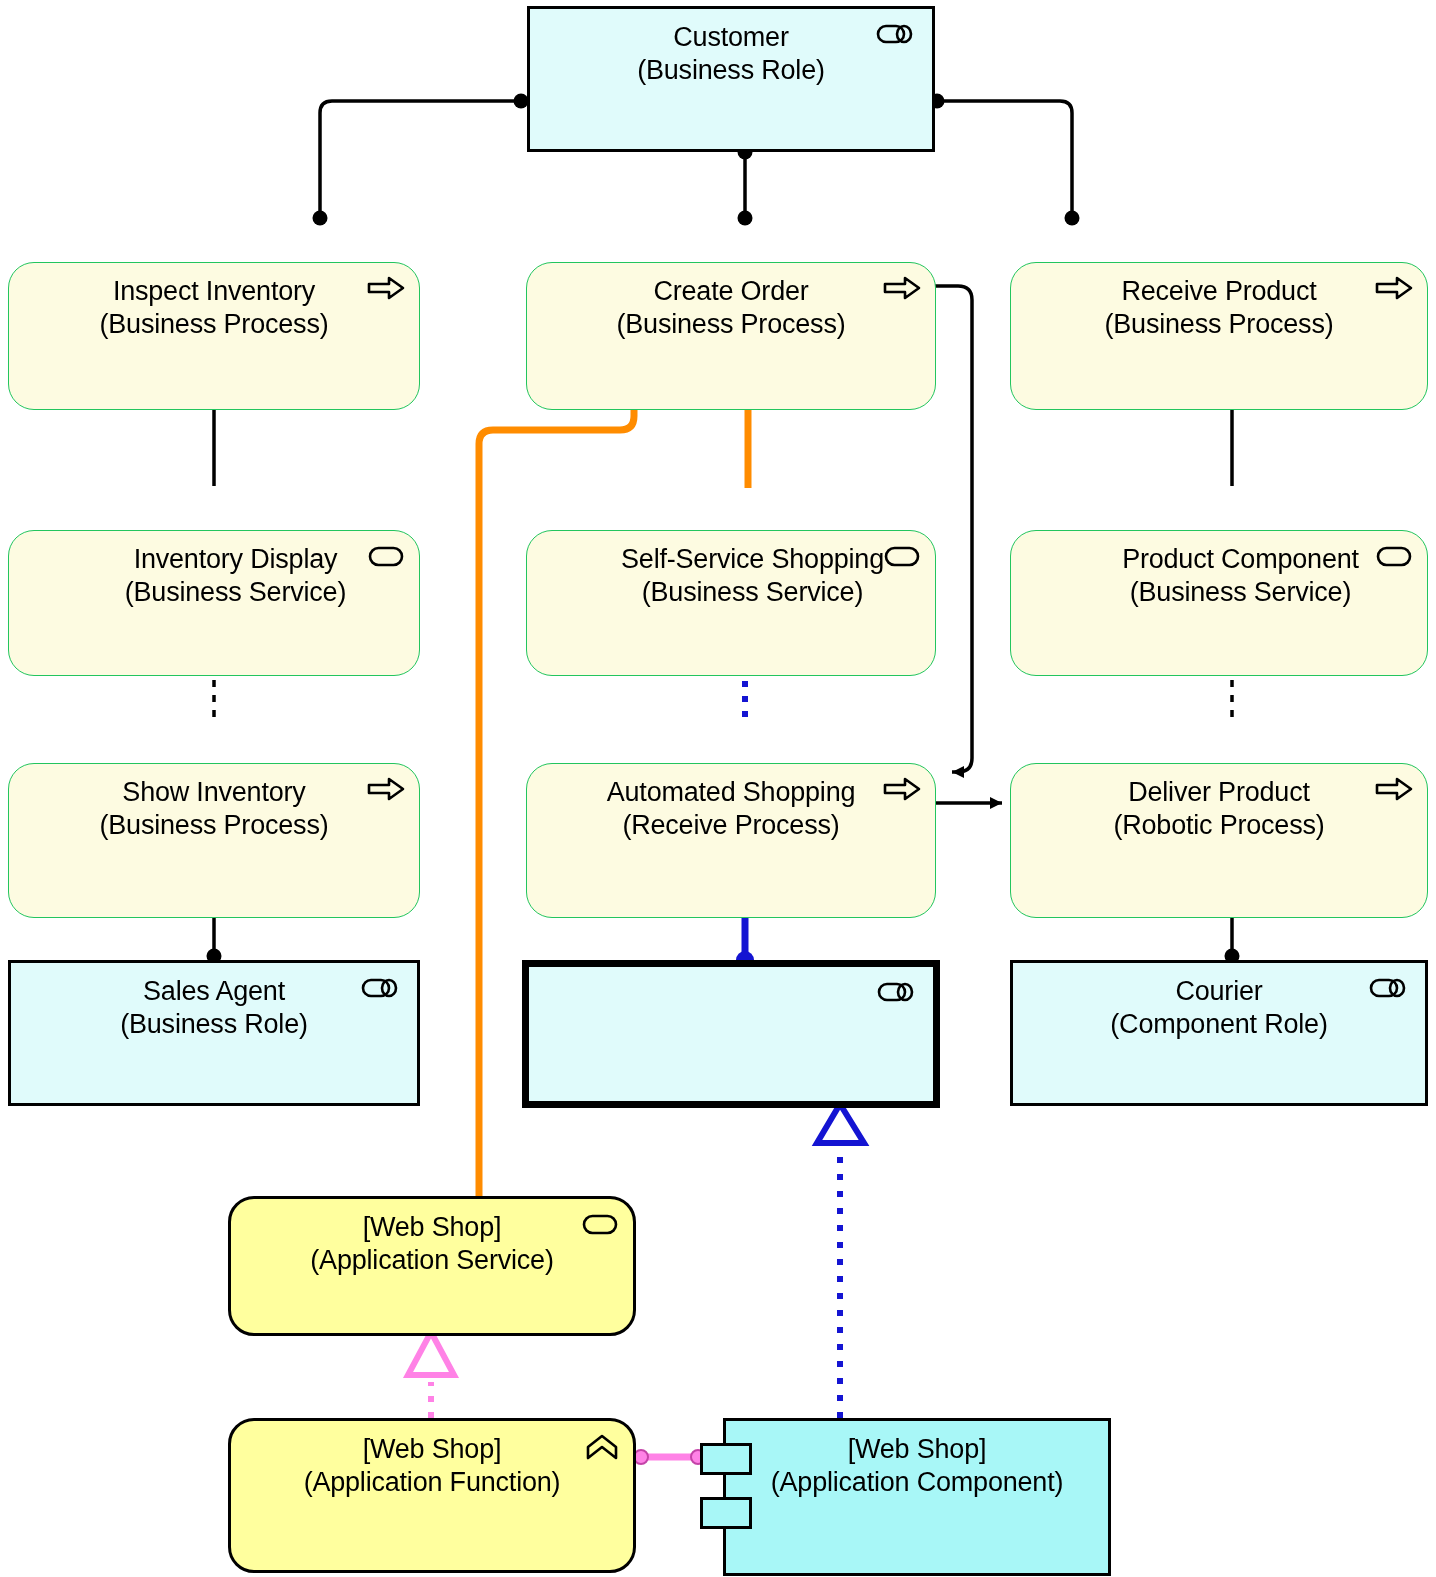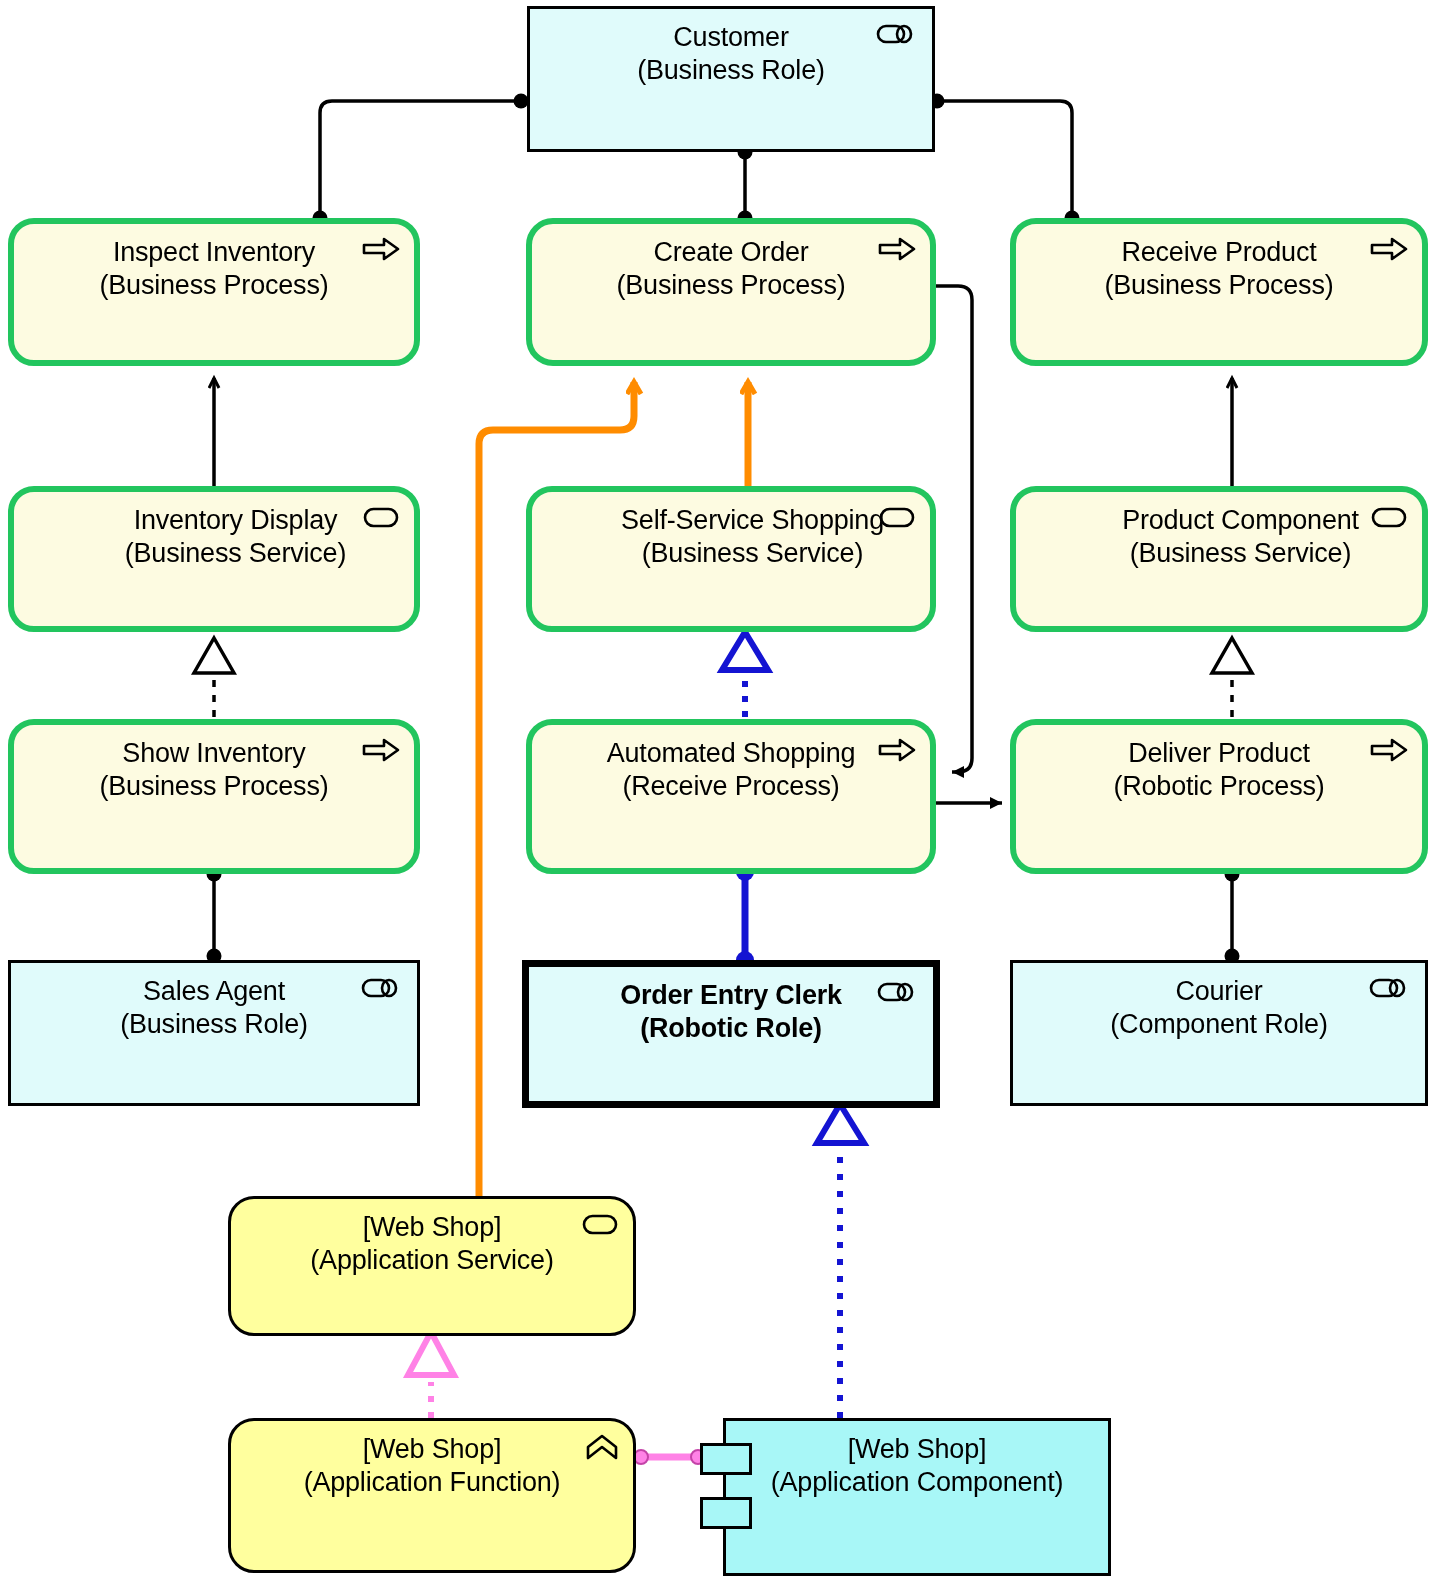--- a/index.html
+++ b/index.html
@@ -8,21 +8,21 @@
   #canvas{position:relative;width:1436px;height:1577px;background:#ffffff;overflow:hidden;}
   svg#wires{position:absolute;left:0;top:0;width:1436px;height:1577px;pointer-events:none;}
 
   .node{position:absolute;box-sizing:border-box;display:flex;align-items:flex-start;
         justify-content:center;text-align:center;}
   .node .label{position:relative;z-index:3;padding-top:12px;line-height:1.22;
         font-size:27px;color:#000;white-space:pre-line;letter-spacing:-0.2px;}
   .node.bold .label{font-weight:bold;}
 
   
-  .proc, .svc {border:6px solid #22c55e;border-radius:26px;}
+  .proc, .svc {border:1px solid #22c55e;border-radius:26px;margin-top:44px;}
   .proc{background:#fdfbe1;}
   .svc {background:#fdfbe1;padding-left:43px;}
   .appsvc{background:#ffff9e;border:3px solid #000;border-radius:26px;}
   .appfn {background:#ffff9e;border:3px solid #000;border-radius:26px;}
   .role{background:#e0fbfb;border:3px solid #000;border-radius:0;}
   .role.bold{border-width:7px;}
   .comp{background:#a8f7f7;border:3px solid #000;border-radius:0;}
 
   
   .ico{position:absolute;right:14px;top:12px;z-index:4;}
@@ -153,21 +153,21 @@
   </div>
 
   <div class="node proc" style="left:8px;top:218px;width:412px;height:148px;">
     <div class="label">Inspect Inventory
 (Business Process)</div>
     <svg class="ico" width="38" height="26" viewBox="0 0 38 26">
       <path d="M2,9 L22,9 L22,3 L36,13 L22,23 L22,17 L2,17 z" fill="none" stroke="#000" stroke-width="2.6" stroke-linejoin="round"></path>
     </svg>
   </div>
 
-  <div class="node proc" style="left:526px;top:218px;width:410px;height:148px;border-radius:27px;">
+  <div class="node proc" style="left:526px;top:218px;width:410px;height:148px;">
     <div class="label">Create Order
 (Business Process)</div>
     <svg class="ico" width="38" height="26" viewBox="0 0 38 26">
       <path d="M2,9 L22,9 L22,3 L36,13 L22,23 L22,17 L2,17 z" fill="none" stroke="#000" stroke-width="2.6" stroke-linejoin="round"></path>
     </svg>
   </div>
 
   <div class="node proc" style="left:1010px;top:218px;width:418px;height:148px;">
     <div class="label">Receive Product
 (Business Process)</div>
@@ -227,22 +227,20 @@
   <div class="node role" style="left:8px;top:960px;width:412px;height:146px;">
     <div class="label">Sales Agent
 (Business Role)</div>
     <svg class="ico" width="42" height="26" viewBox="0 0 42 26">
       <rect x="2" y="5" width="26" height="16" rx="8" ry="8" fill="none" stroke="#000" stroke-width="2.6"></rect>
       <ellipse cx="28" cy="13" rx="7" ry="8" fill="none" stroke="#000" stroke-width="2.6"></ellipse>
     </svg>
   </div>
 
   <div class="node role bold" style="left:522px;top:960px;width:418px;height:148px;">
-    <div class="label">Order Entry Clerk
-(Robotic Role)</div>
     <svg class="ico" width="42" height="26" viewBox="0 0 42 26">
       <rect x="2" y="5" width="26" height="16" rx="8" ry="8" fill="none" stroke="#000" stroke-width="2.6"></rect>
       <ellipse cx="28" cy="13" rx="7" ry="8" fill="none" stroke="#000" stroke-width="2.6"></ellipse>
     </svg>
   </div>
 
   <div class="node role" style="left:1010px;top:960px;width:418px;height:146px;">
     <div class="label">Courier
 (Component Role)</div>
     <svg class="ico" width="42" height="26" viewBox="0 0 42 26">

